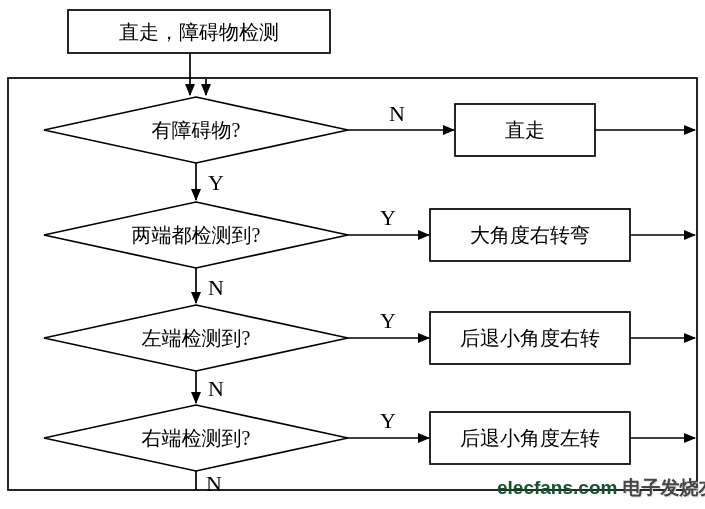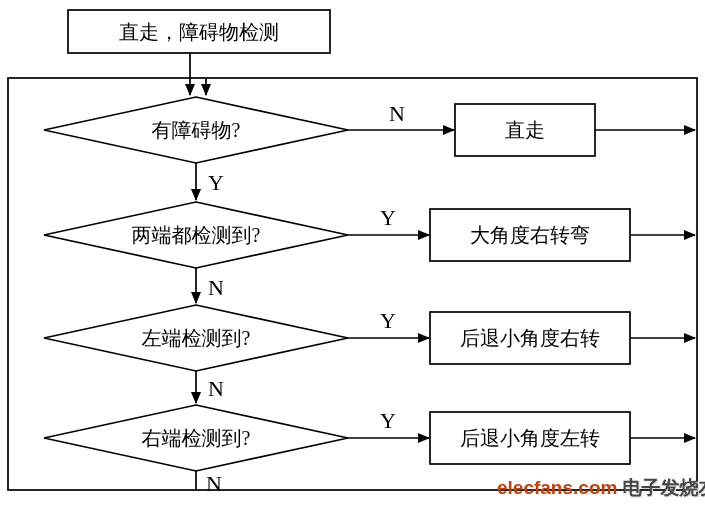--- a/index.html
+++ b/index.html
@@ -45,21 +45,21 @@
   }
   .watermark {
     position: absolute;
     left: 497px;
     top: 475px;
     white-space: nowrap;
     font-family: "Liberation Sans", "DejaVu Sans", sans-serif;
     line-height: 26px;
   }
   .brand {
-    color: #c2410c;
+    color: #14532d;
     font-weight: 700;
     font-size: 19px;
   }
   .site {
     color: #454545;
     font-weight: 700;
     font-size: 19px;
     margin-left: 5px;
     text-shadow: 1px 1px 0 #d9d9d9;
   }

